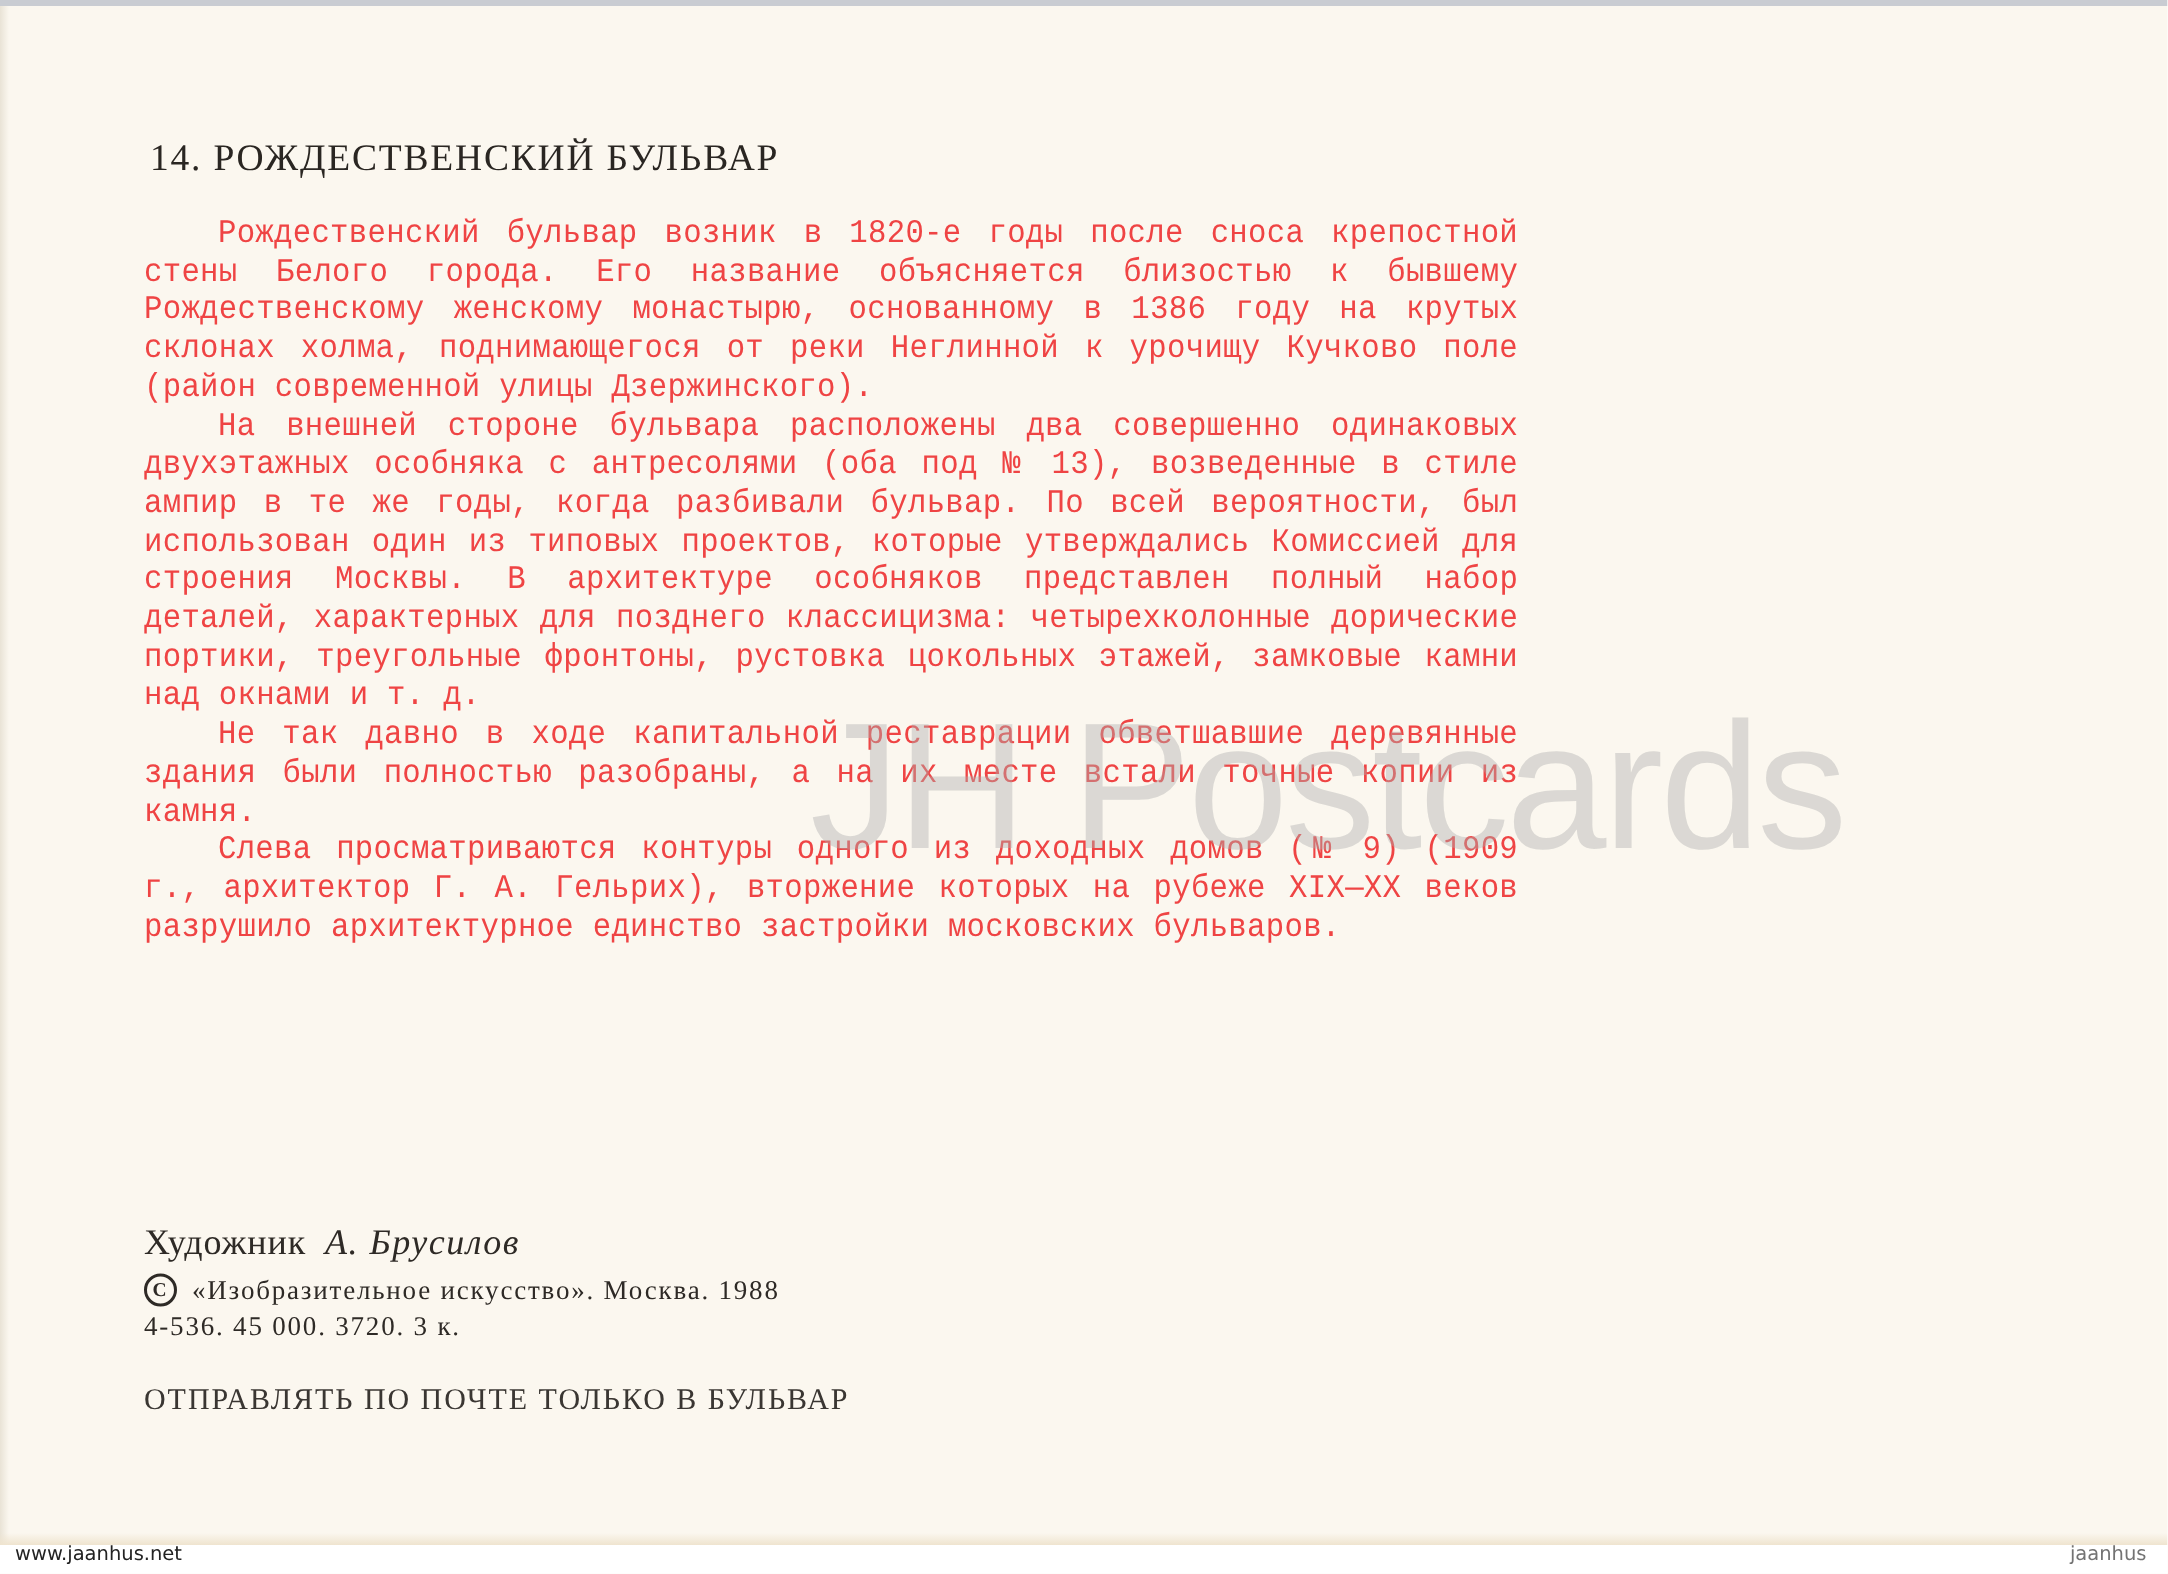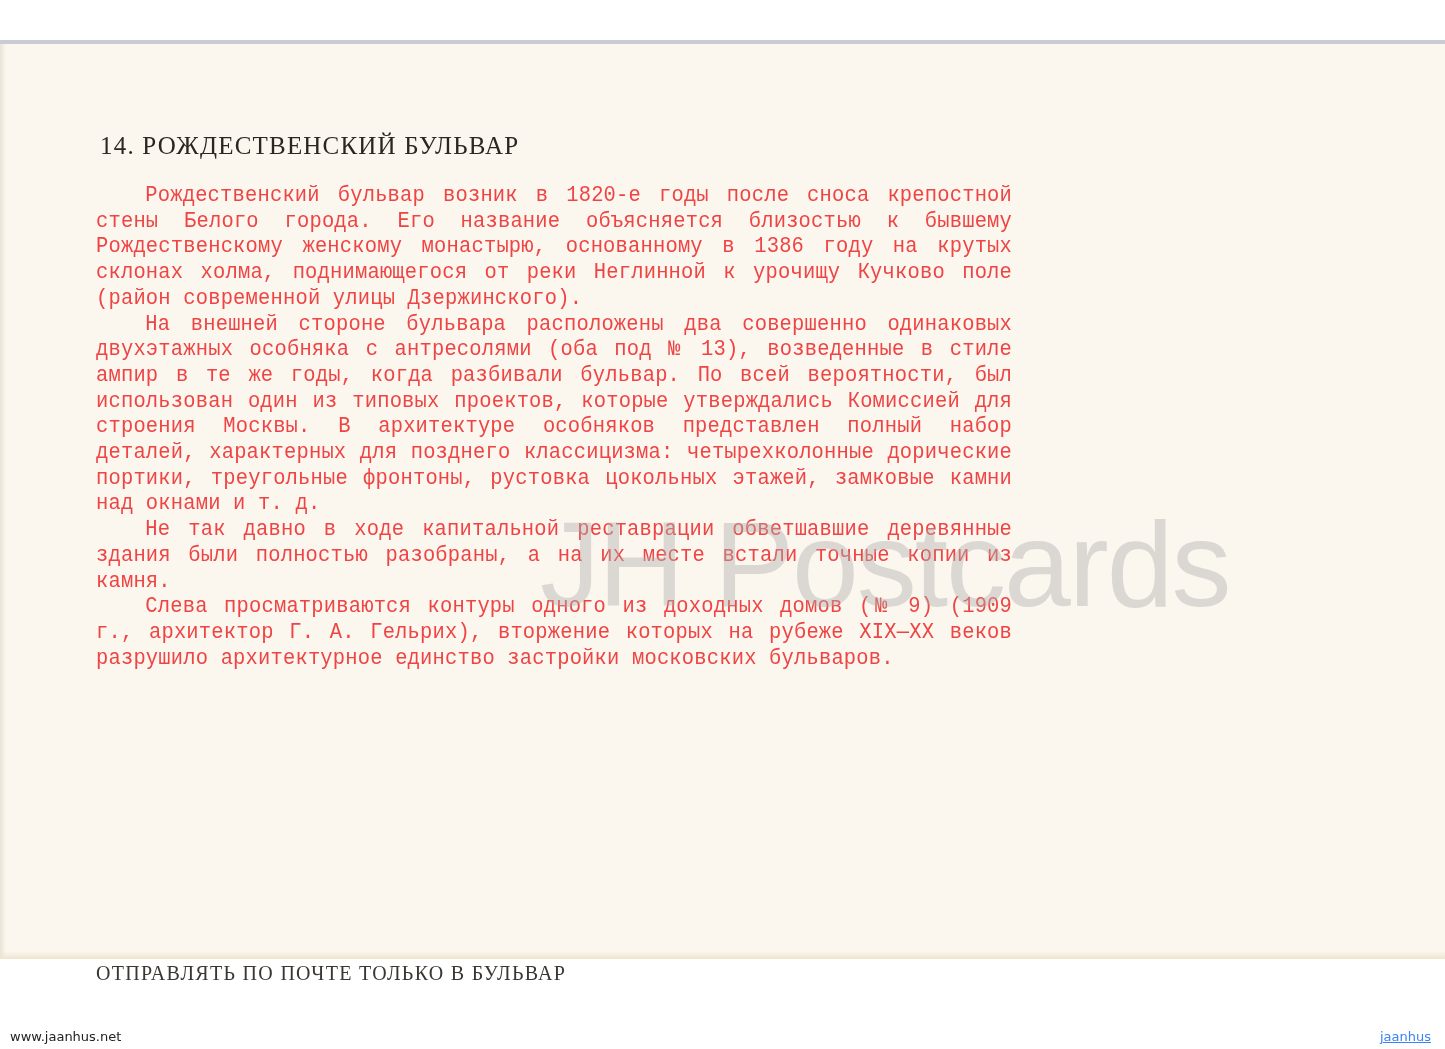--- a/index.html
+++ b/index.html
@@ -12,25 +12,24 @@
       height: 1049px;
       position: relative;
       overflow: hidden;
       font-family: "Liberation Serif", "DejaVu Serif", serif;
     }
     .card {
       position: absolute;
       left: 0;
       top: 0;
       width: 1445px;
-      height: 919px;
+      height: 1030px;
       background: #fbf7ef;
       border-top: 4px solid #c9ccd2;
       box-sizing: border-box;
-      margin-top: 40px;
     }
     .card::before {
       content: "";
       position: absolute;
       left: 0; top: 0;
       width: 6px; height: 100%;
       background: linear-gradient(to right, #e9e3d6, rgba(251,247,239,0));
     }
     .card::after {
       content: "";
@@ -148,40 +147,50 @@
       font-size: 13px;
       color: #222;
       white-space: nowrap;
     }
     .footer-right {
       position: absolute;
       right: 14px;
       top: 1029px;
       font-family: "DejaVu Sans", sans-serif;
       font-size: 13px;
-      color: #3b82f6;
+      color: #737373;
       white-space: nowrap;
-      text-decoration: underline;
     }
   </style>
 </head>
 <body>
 
 <div class="card">
 
   <div class="title">14. РОЖДЕСТВЕНСКИЙ БУЛЬВАР</div>
 
   <div class="article">
     <p>Рождественский бульвар возник в 1820-е годы после сноса крепостной стены Белого города. Его название объясняется близостью к бывшему Рождественскому женскому монастырю, основанному в 1386 году на крутых склонах холма, поднимающегося от реки Неглинной к урочищу Кучково поле (район современной улицы Дзержинского).</p>
     <p>На внешней стороне бульвара расположены два совершенно одинаковых двухэтажных особняка с антресолями (оба под № 13), возведенные в стиле ампир в те же годы, когда разбивали бульвар. По всей вероятности, был использован один из типовых проектов, которые утверждались Комиссией для строения Москвы. В архитектуре особняков представлен полный набор деталей, характерных для позднего классицизма: четырехколонные дорические портики, треугольные фронтоны, рустовка цокольных этажей, замковые камни над окнами и т. д.</p>
     <p>Не так давно в ходе капитальной реставрации обветшавшие деревянные здания были полностью разобраны, а на их месте встали точные копии из камня.</p>
     <p>Слева просматриваются контуры одного из доходных домов (№ 9) (1909 г., архитектор Г. А. Гельрих), вторжение которых на рубеже XIX—XX веков разрушило архитектурное единство застройки московских бульваров.</p>
   </div>
 
   <div class="watermark">JH Postcards</div>
 
+  <div class="credits">
+    <div class="artist">
+      <span>Художник</span>
+      <span class="artist-name">А. Брусилов</span>
+    </div>
+    <div class="copyright">
+      <span class="copy-icon">C</span>
+      <span>«Изобразительное искусство». Москва. 1988</span>
+    </div>
+    <div class="edition">4-536. 45 000. 3720. 3 к.</div>
+  </div>
 
   <div class="mail-note">ОТПРАВЛЯТЬ ПО ПОЧТЕ ТОЛЬКО В БУЛЬВАР</div>
 </div>
 
 <div class="footer-strip"></div>
 <div class="footer-left">www.jaanhus.net</div>
 <div class="footer-right">jaanhus</div>
 
 </body></html>

